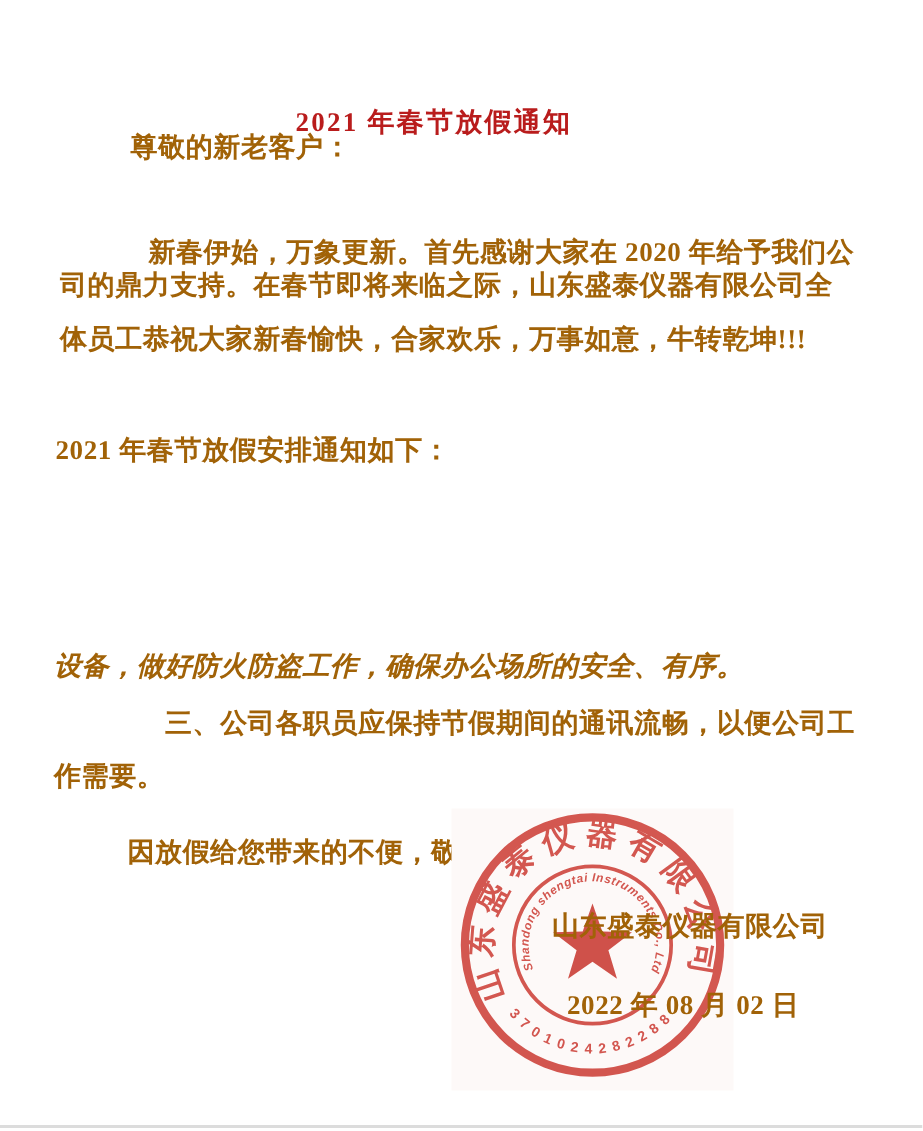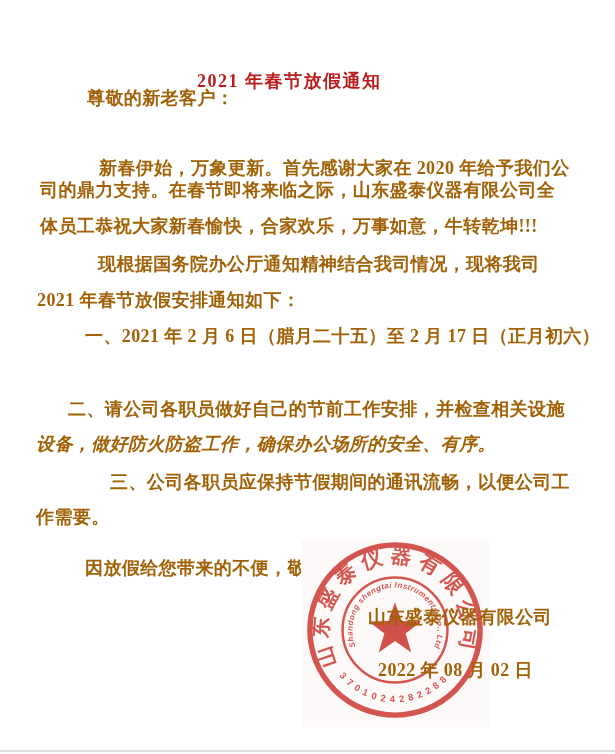--- a/index.html
+++ b/index.html
@@ -37,24 +37,21 @@
 
 <div class="page">
 
   <div class="doc-title">2021 年春节放假通知</div>
 
   <div class="body-line" style="left:87px;top:86px;">尊敬的新老客户：</div>
 
   <div class="body-line" style="left:99px;top:156px;">新春伊始，万象更新。首先感谢大家在 2020 年给予我们公</div>
   <div class="body-line" style="left:40px;top:178px;">司的鼎力支持。在春节即将来临之际，山东盛泰仪器有限公司全</div>
   <div class="body-line" style="left:40px;top:214px;">体员工恭祝大家新春愉快，合家欢乐，万事如意，牛转乾坤!!!</div>
-  <div class="body-line" style="left:98px;top:252px;">现根据国务院办公厅通知精神结合我司情况，现将我司</div>
   <div class="body-line" style="left:37px;top:288px;">2021 年春节放假安排通知如下：</div>
-  <div class="body-line" style="left:85px;top:324px;">一、2021 年 2 月 6 日（腊月二十五）至 2 月 17 日（正月初六）</div>
-  <div class="body-line" style="left:68px;top:397px;">二、请公司各职员做好自己的节前工作安排，并检查相关设施</div>
   <div class="body-line" style="left:36px;top:432px;font-style:italic;">设备，做好防火防盗工作，确保办公场所的安全、有序。</div>
   <div class="body-line" style="left:110px;top:470px;">三、公司各职员应保持节假期间的通讯流畅，以便公司工</div>
   <div class="body-line" style="left:36px;top:505px;">作需要。</div>
 
   <div class="body-line" style="left:85px;top:556px;">因放假给您带来的不便，敬请谅解!</div>
 
   <div class="seal-box">
     <svg viewBox="0 0 190 190" xmlns="http://www.w3.org/2000/svg">
       <g opacity="0.88">
         <circle cx="95" cy="92" r="86" fill="none" stroke="#cd4038" stroke-width="5.5"></circle>

